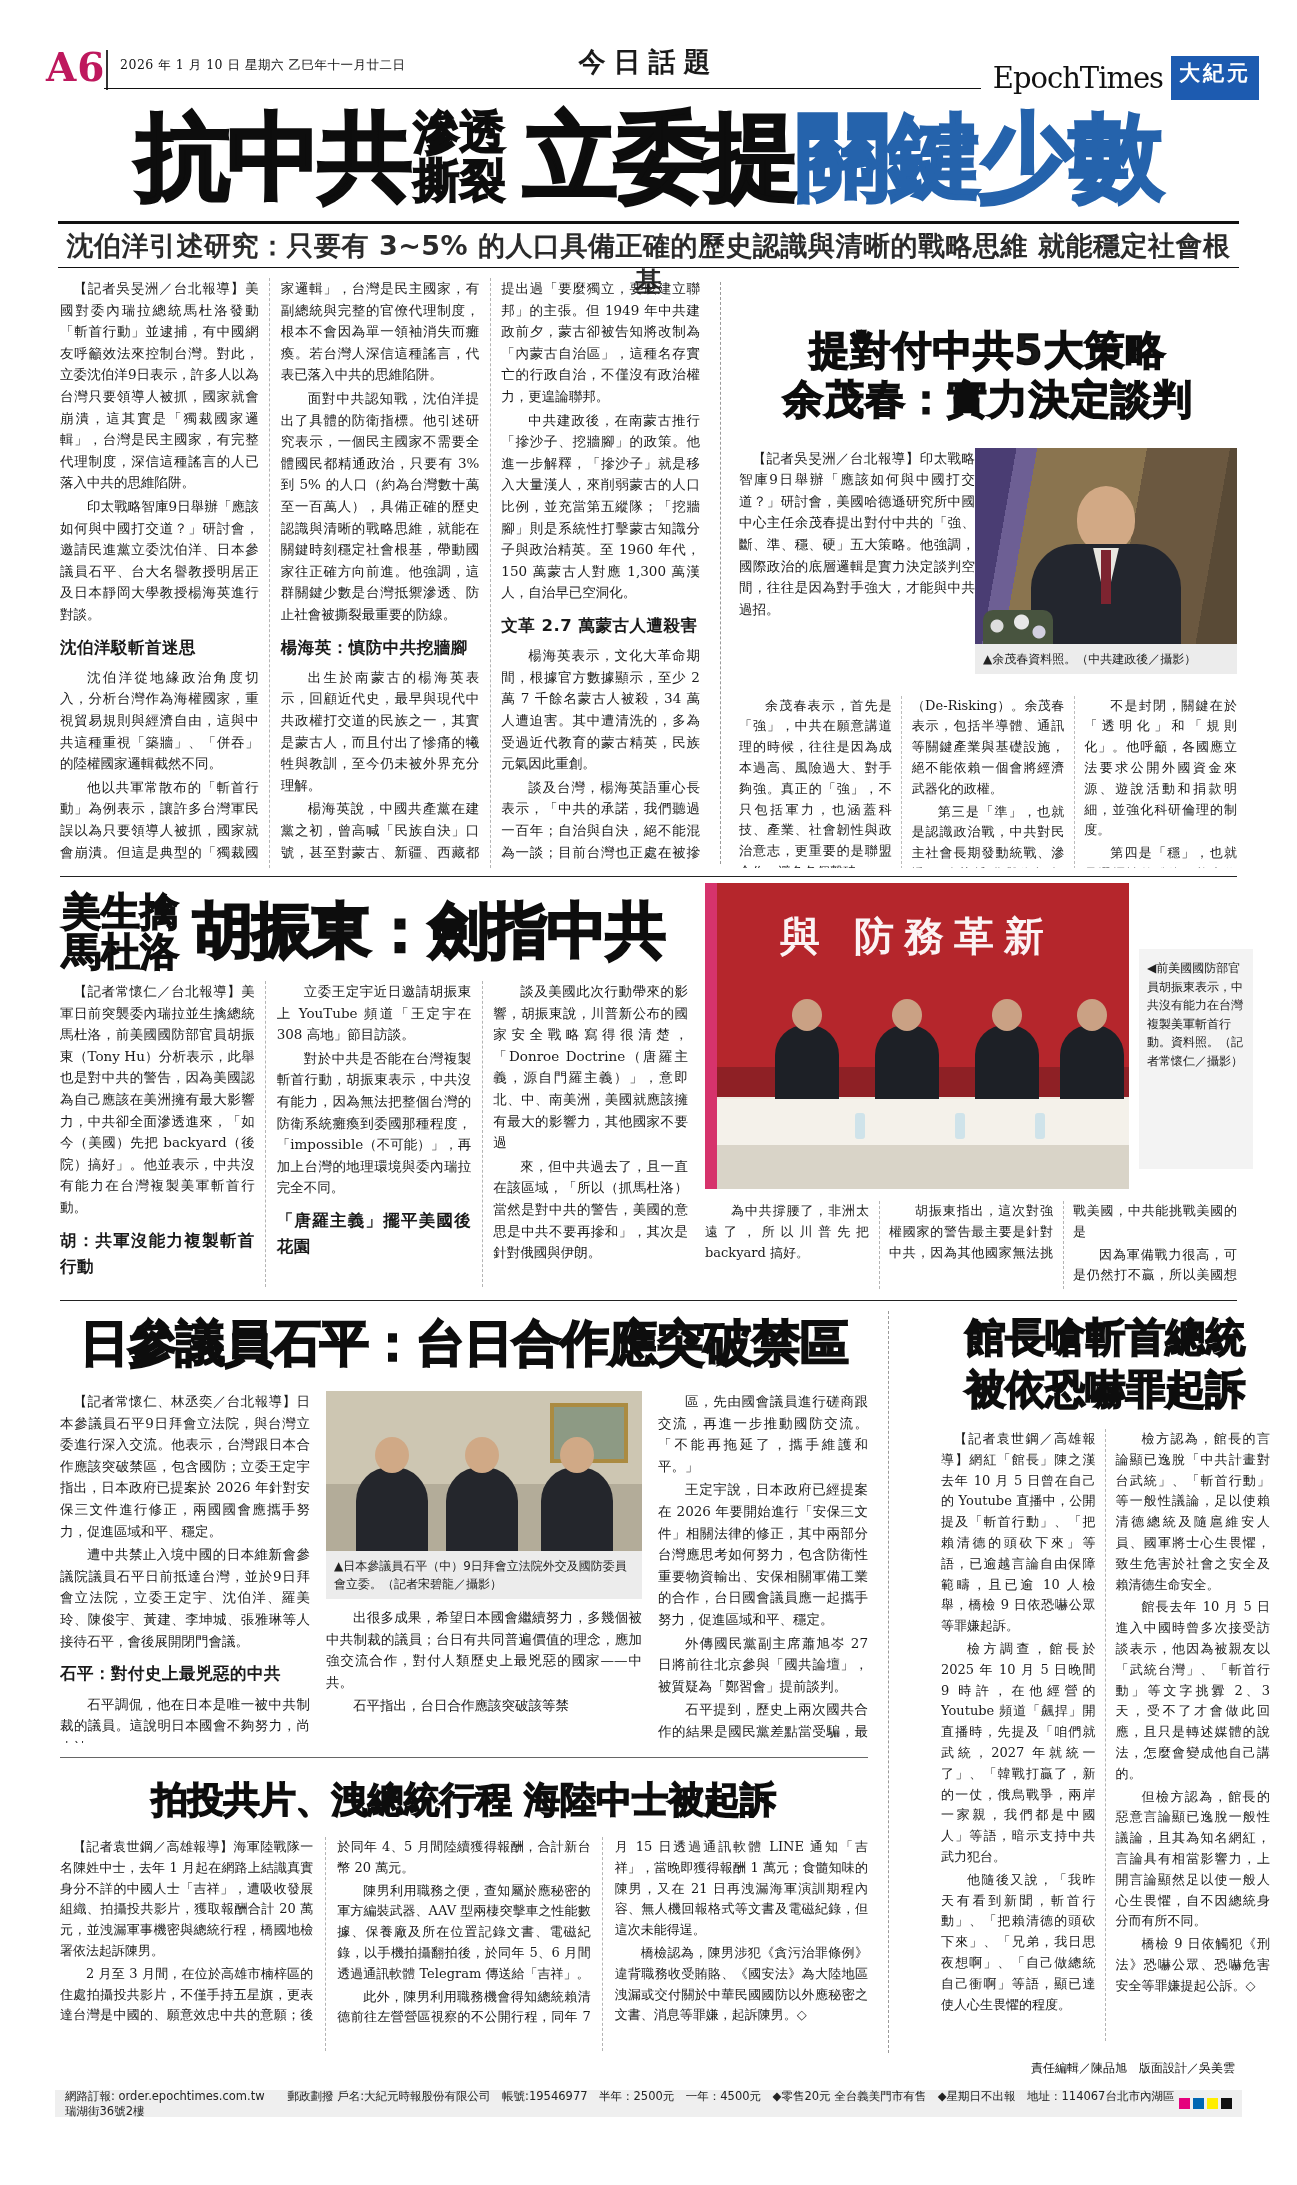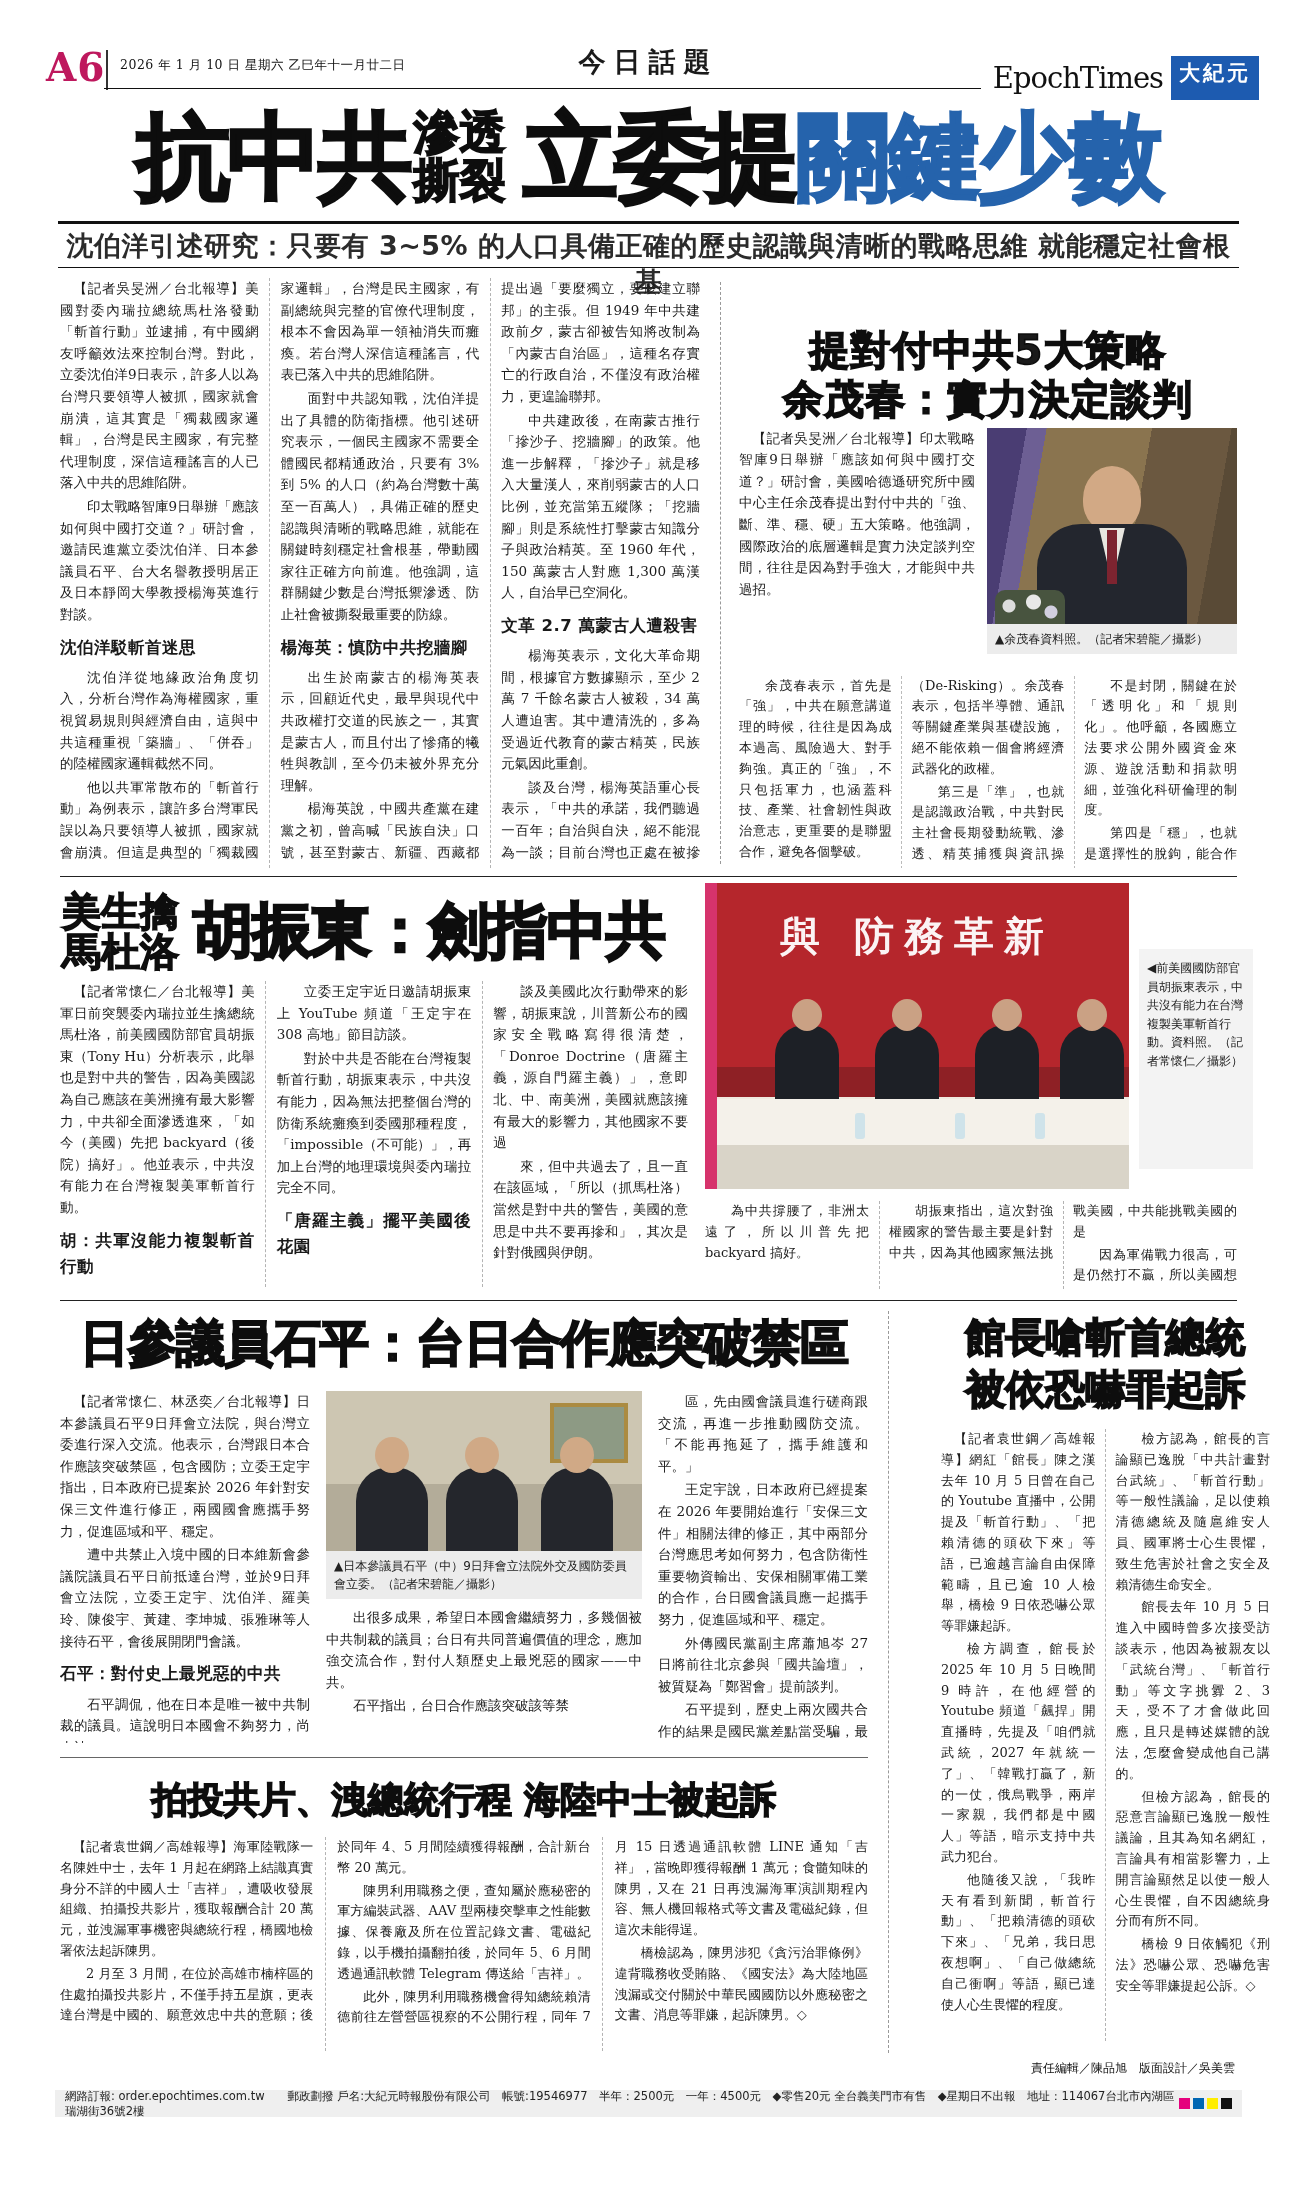--- a/index.html
+++ b/index.html
@@ -34,21 +34,21 @@
   .body-txt p.byline{text-indent:1em;}
   .inhead{font-family:"DejaVu Sans","Liberation Sans",sans-serif;font-weight:900;font-size:16.5px;margin:9px 0 6px;text-indent:0 !important;break-inside:avoid;letter-spacing:.5px;}
   .cap{background:#ececec;color:#222;font-size:12px;line-height:1.5;padding:6px 8px;font-family:"DejaVu Sans","Liberation Sans",sans-serif;}
 
   
   .secA{position:absolute;top:278px;left:60px;width:1177px;height:590px;display:flex;}
   .leadBody{width:640px;height:590px;column-count:3;column-gap:22px;column-rule:1px dashed #b3b3b3;}
   .vdiv{border-left:1px dashed #999;margin:4px 18px 4px 20px;}
   .yu{flex:1;display:flex;flex-direction:column;}
   .yuHl{text-align:center;font-size:40px;line-height:1.22;font-weight:900;-webkit-text-stroke:1.6px #0d0d0d;letter-spacing:1px;font-family:"DejaVu Sans","Liberation Sans",sans-serif;margin-top:48px;}
-  .yuTop{display:flex;gap:12px;margin-top:4px;}
+  .yuTop{display:flex;margin-top:24px;}
   .yuIntro{width:236px;height:238px;}
   .yuPhotoWrap{flex:1;}
   .yuPhoto{position:relative;height:196px;background:linear-gradient(100deg,#4a3d73 0 14%,#6d5f94 14% 21%,#8a744f 21% 58%,#6b5840 58% 86%,#594a36 86%);overflow:hidden;}
   .yuHead{position:absolute;left:50%;top:38px;transform:translateX(-50%);width:58px;height:66px;border-radius:50% 50% 46% 46%;background:#d2a985;}
   .yuSuit{position:absolute;left:50%;top:96px;transform:translateX(-50%);width:150px;height:110px;border-radius:44px 44px 0 0;background:#23262e;}
   .yuShirt{position:absolute;left:50%;top:100px;transform:translateX(-50%);width:26px;height:56px;background:#e8e6e0;clip-path:polygon(0 0,100% 0,50% 100%);}
   .yuTie{position:absolute;left:50%;top:102px;transform:translateX(-50%);width:10px;height:54px;background:#7d2430;}
   .yuFlower{position:absolute;left:8px;bottom:-6px;width:70px;height:40px;background:radial-gradient(circle at 20% 40%,#ddd 6px,transparent 7px),radial-gradient(circle at 55% 30%,#e8e8e8 7px,transparent 8px),radial-gradient(circle at 80% 55%,#d2cfe0 6px,transparent 7px),#48543f;border-radius:10px 10px 0 0;}
   .yuBody{margin-top:10px;column-count:3;column-gap:20px;column-rule:1px dashed #bbb;font-size:13px;height:248px;}
 
@@ -152,21 +152,21 @@
           <p class="byline">【記者吳旻洲／台北報導】印太戰略智庫9日舉辦「應該如何與中國打交道？」研討會，美國哈德遜研究所中國中心主任余茂春提出對付中共的「強、斷、準、穩、硬」五大策略。他強調，國際政治的底層邏輯是實力決定談判空間，往往是因為對手強大，才能與中共過招。</p>
         </div>
         <div class="yuPhotoWrap">
           <div class="yuPhoto">
             <div class="yuHead"></div>
             <div class="yuSuit"></div>
             <div class="yuShirt"></div>
             <div class="yuTie"></div>
             <div class="yuFlower"></div>
           </div>
-          <div class="cap">▲余茂春資料照。（記者宋碧龍／攝影）</div>
+          <div class="cap">▲余茂春資料照。（中共建政後／攝影）</div>
         </div>
       </div>
       <div class="yuBody body-txt">
         <p>余茂春表示，首先是「強」，中共在願意講道理的時候，往往是因為成本過高、風險過大、對手夠強。真正的「強」，不只包括軍力，也涵蓋科技、產業、社會韌性與政治意志，更重要的是聯盟合作，避免各個擊破。</p>
         <p>其次是「斷」，也就是切斷供應鏈、去風險（De-Risking）。余茂春表示，包括半導體、通訊等關鍵產業與基礎設施，絕不能依賴一個會將經濟武器化的政權。</p>
         <p>第三是「準」，也就是認識政治戰，中共對民主社會長期發動統戰、滲透、精英捕獲與資訊操控，反制的重點</p>
         <p>不是封閉，關鍵在於「透明化」和「規則化」。他呼籲，各國應立法要求公開外國資金來源、遊說活動和捐款明細，並強化科研倫理的制度。</p>
         <p>第四是「穩」，也就是選擇性的脫鉤，能合作就合作，不能就脫鉤；第五是「硬」，要強化內部治理與社會韌性。反腐、資安、媒體素養、產業安全與法律執行，都是對抗中共的利器。台灣在對抗滲透上已展現高度成熟，值得肯定。◇</p>
       </div>
     </div>

